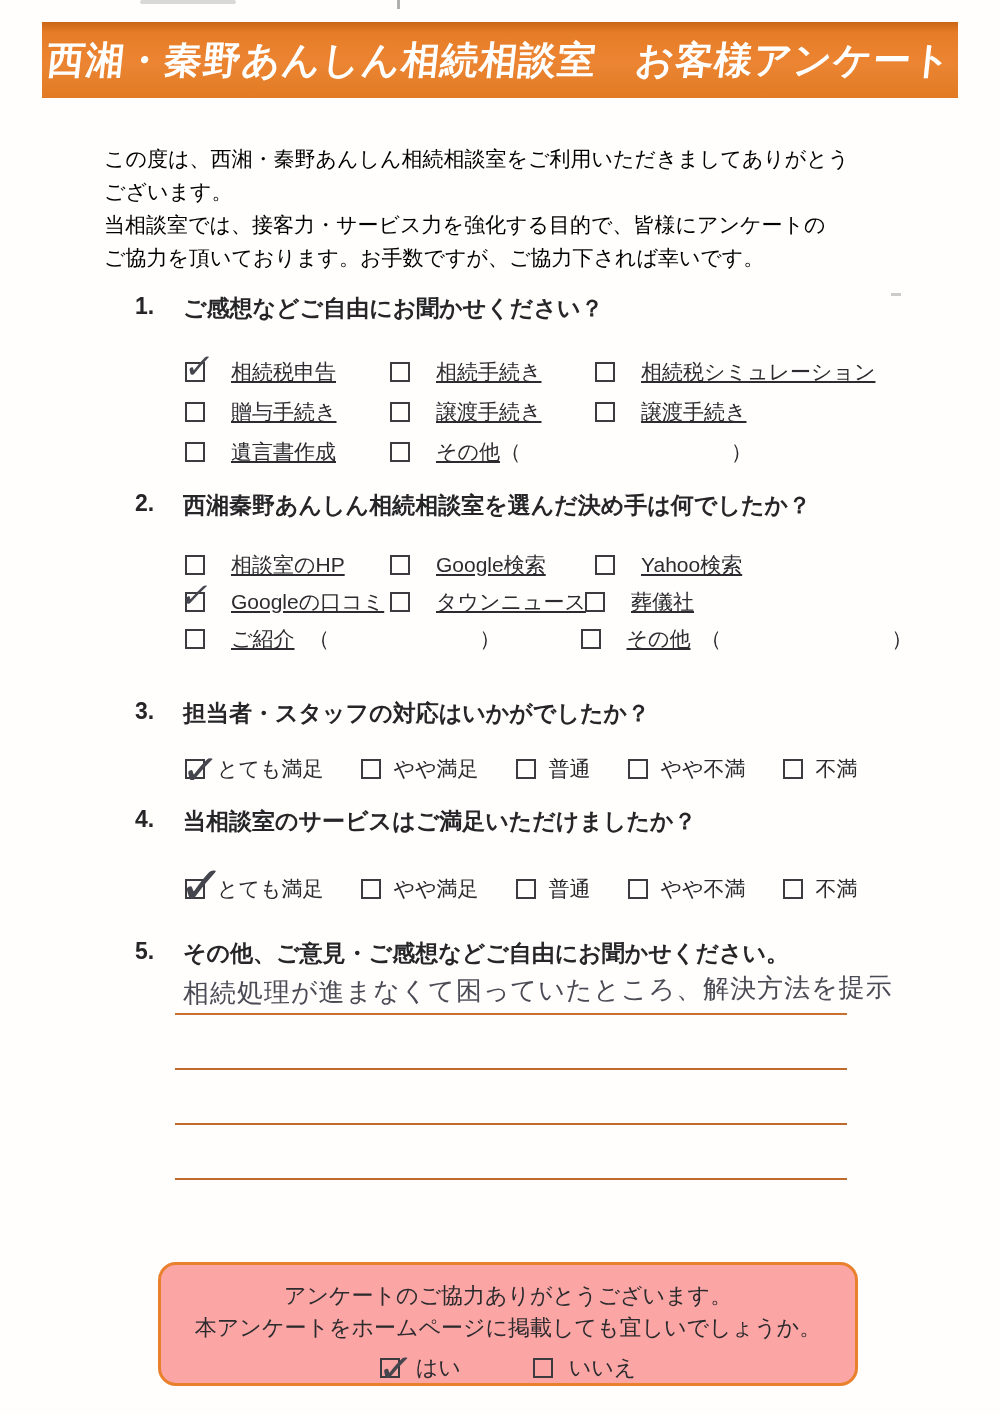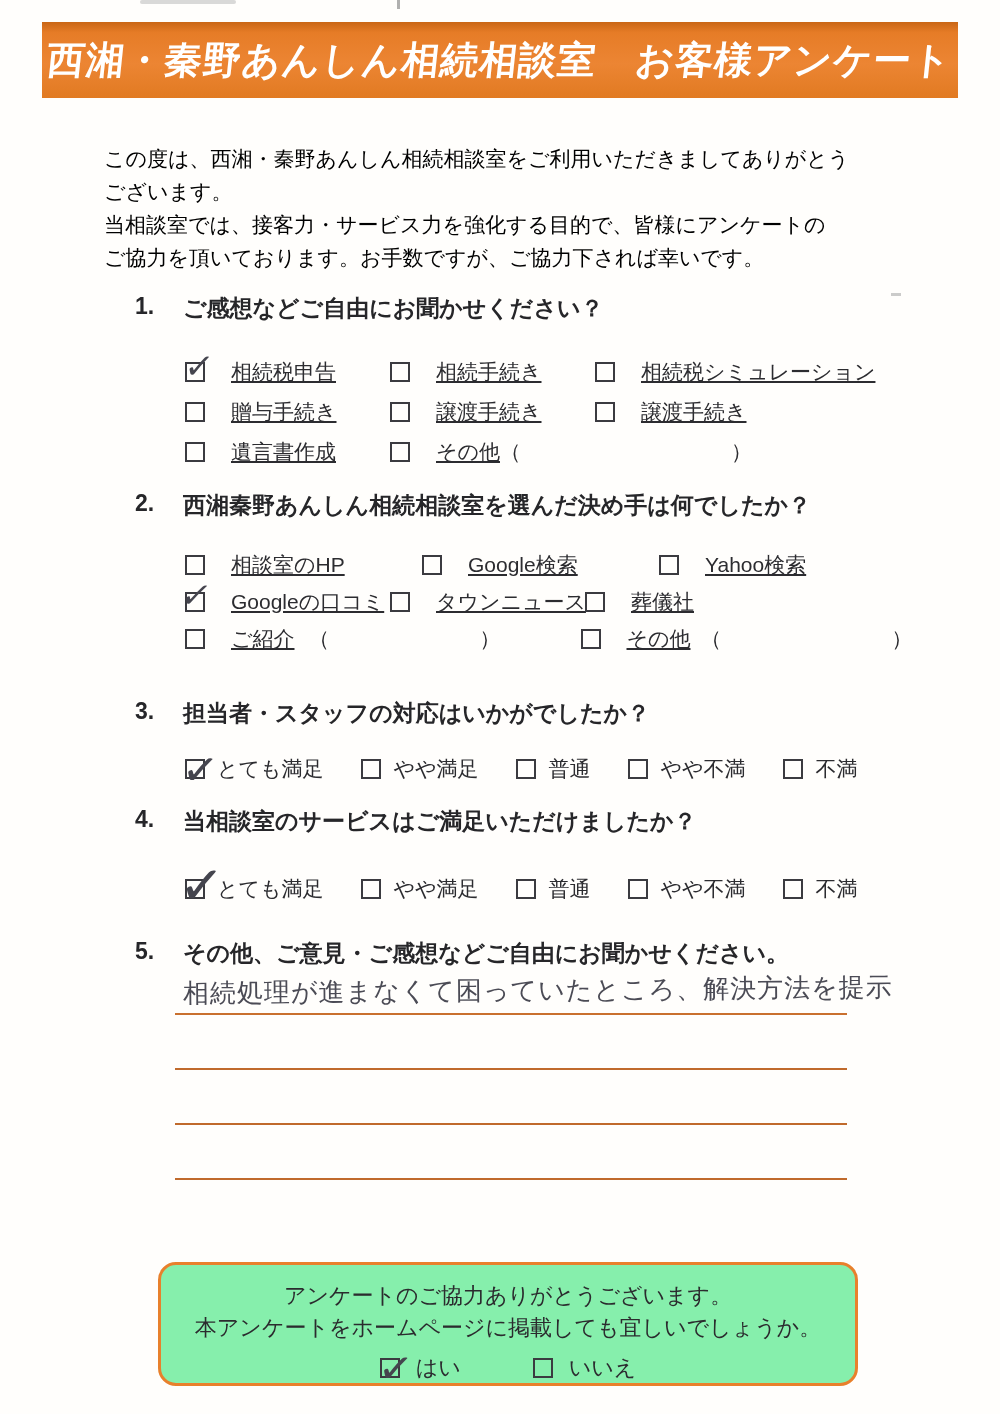--- a/index.html
+++ b/index.html
@@ -62,21 +62,21 @@
   .hw {
     position:absolute; bottom:2px; left:8px; white-space:nowrap;
     font-size:26px; color:#4b4b55; letter-spacing:1px;
     transform:rotate(-0.5deg); transform-origin:left bottom;
   }
   .hw2 { left:4px; letter-spacing:2px; }
   
   .consent-box {
     position:absolute; left:158px; top:1262px; width:700px; height:124px;
     box-sizing:border-box; border:3px solid #e8802c; border-radius:18px;
-    background:#86efac; text-align:center; padding-top:15px;
+    background:#fca5a5; text-align:center; padding-top:15px;
   }
   .consent-box .line { font-size:22px; color:#2b2b2e; line-height:32px; white-space:nowrap; }
   .consent-opts { display:flex; justify-content:center; align-items:center; gap:72px; margin-top:9px; }
   .consent-opts .opt-label { margin-left:16px; font-size:22px; }
   
   .artifact { position:absolute; pointer-events:none; }
   .a1 { left:140px; top:0; width:96px; height:4px; background:#b9b9b9; opacity:.55; border-radius:2px; }
   .a2 { left:397px; top:0; width:3px; height:9px; background:#8f8f8f; opacity:.7; }
   .a3 { left:891px; top:293px; width:10px; height:3px; background:#a9a9a9; opacity:.6; }
 </style>
@@ -151,21 +151,21 @@
       </div>
     </div>
   </section>
 
   <section class="question" style="top:490px;">
     <div class="q-title">
       <span class="q-num">2.</span>
       <span>西湘秦野あんしん相続相談室を選んだ決め手は何でしたか？</span>
     </div>
     <div class="opt-rows" style="margin-top:25px;">
-      <div class="opt-row" style="height:37px;gap:32px;">
+      <div class="opt-row" style="height:37px;">
         <div class="opt w205 gap26">
           <span class="cb"></span>
           <span class="opt-label">相談室のHP</span>
         </div>
         <div class="opt w205 gap26">
           <span class="cb"></span>
           <span class="opt-label">Google検索</span>
         </div>
         <div class="opt gap26">
           <span class="cb"></span>

